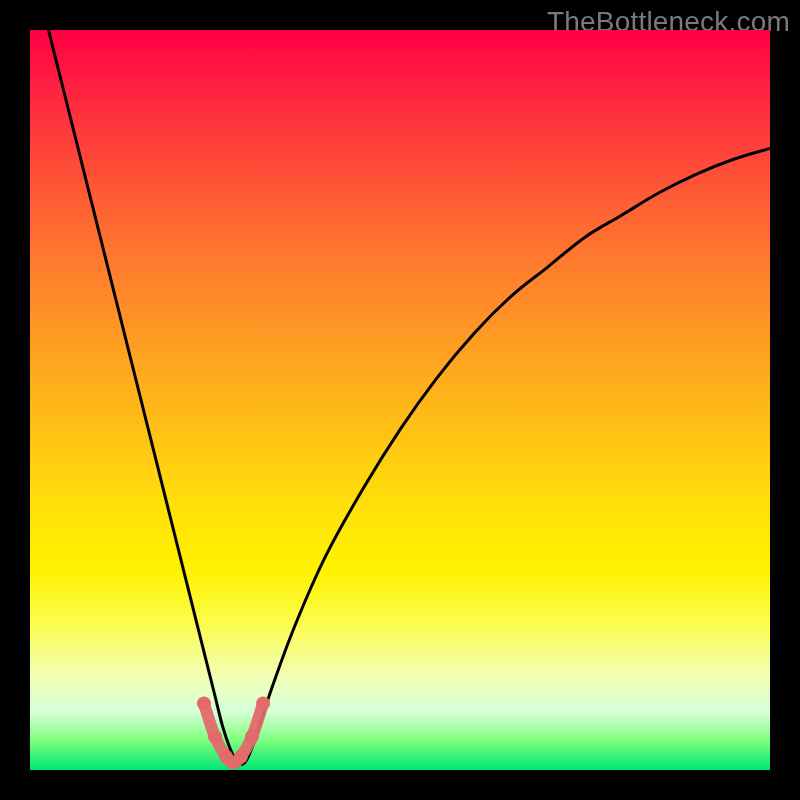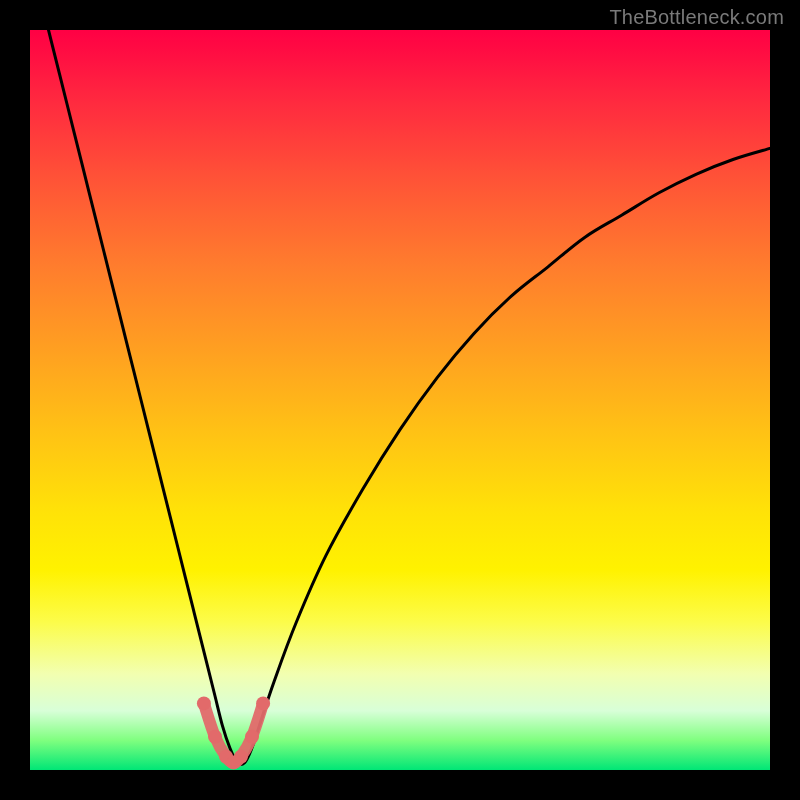--- a/index.html
+++ b/index.html
@@ -37,23 +37,23 @@
       #fcfc4a 80%,
       #f2ffb0 87%,
       #d8ffd8 92%,
       #7fff7f 96%,
       #00e676 100%
     );
   }
   .watermark {
     position: absolute;
     top: 6px;
-    right: 16px;
+    right: 10px;
     color: #7a7a7a;
-    font-size: 20px;
+    font-size: 28px;
     font-weight: 500;
     letter-spacing: 0.2px;
     user-select: none;
   }
   svg.curve-layer {
     position: absolute;
     top: 0;
     left: 0;
     width: 740px;
     height: 740px;

